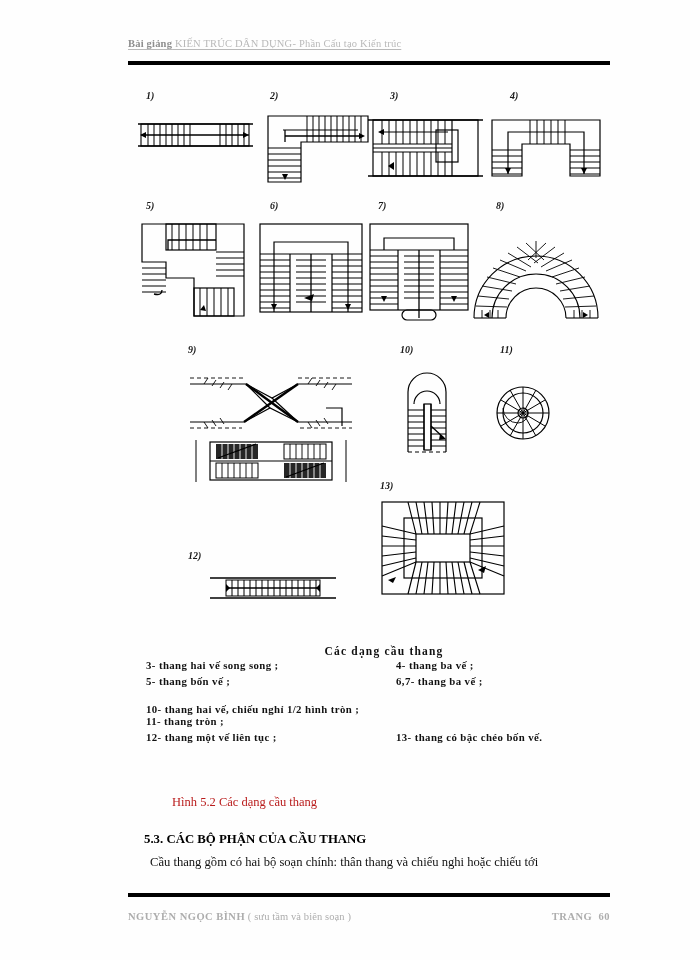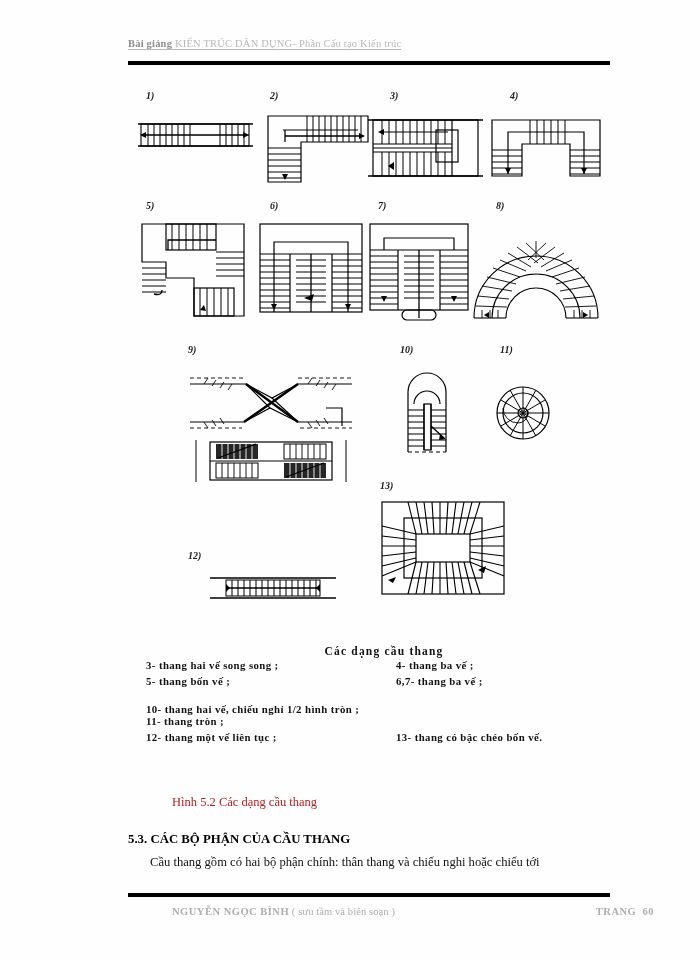--- a/index.html
+++ b/index.html
@@ -62,24 +62,23 @@
     position: absolute;
     left: 128px;
     top: 906px;
     width: 482px;
     height: 16px;
     color: #adadad;
     font-size: 10.5px;
     font-weight: bold;
     letter-spacing: 0.5px;
     display: flex;
-    align-items: flex-start;
+    align-items: flex-end;
     justify-content: space-between;
     white-space: nowrap;
-    margin-left: 44px;
   }
   .footer .left-part .regular {
     font-weight: normal;
     letter-spacing: 0.1px;
   }
 
   
   .figure-area {
     position: absolute;
     left: 128px;
@@ -149,21 +148,21 @@
     position: absolute;
     left: 128px;
     top: 795px;
     font-size: 12.5px;
     color: #b91c1c;
     white-space: nowrap;
     margin-left: 44px;
   }
   .section-heading {
     position: absolute;
-    left: 128px;
+    left: 144px;
     top: 832px;
     font-size: 12.8px;
     font-weight: bold;
     color: #000;
     white-space: nowrap;
   }
   .section-body {
     position: absolute;
     left: 128px;
     top: 854px;
@@ -724,21 +723,21 @@
       <div class="legend-row">
         <span class="legend-col-left">12- thang một vế liên tục ;</span>
         <span class="legend-col-right">13- thang có bậc chéo bốn vế.</span>
       </div>
     </div>
   </div>
 
   <div class="caption">Hình 5.2  Các dạng cầu thang</div>
 
   <div class="section-heading">5.3. CÁC BỘ PHẬN CỦA CẦU THANG</div>
-  <div class="section-body">Cầu thang gồm có hai bộ phận chính: thân thang và chiếu nghi hoặc chiếu tới</div>
+  <div class="section-body">Cầu thang gồm có hai bộ soạn chính: thân thang và chiếu nghi hoặc chiếu tới</div>
 
   <div class="rule-bottom"></div>
   <div class="footer">
     <span class="left-part"><span>NGUYỄN NGỌC BÌNH</span><span class="regular">&nbsp;</span><span class="regular">( sưu tầm và biên soạn )</span></span>
     <span class="right-part"><span>TRANG</span>&nbsp;&nbsp;<span>60</span></span>
   </div>
 
 </div>
 
 </body></html>

